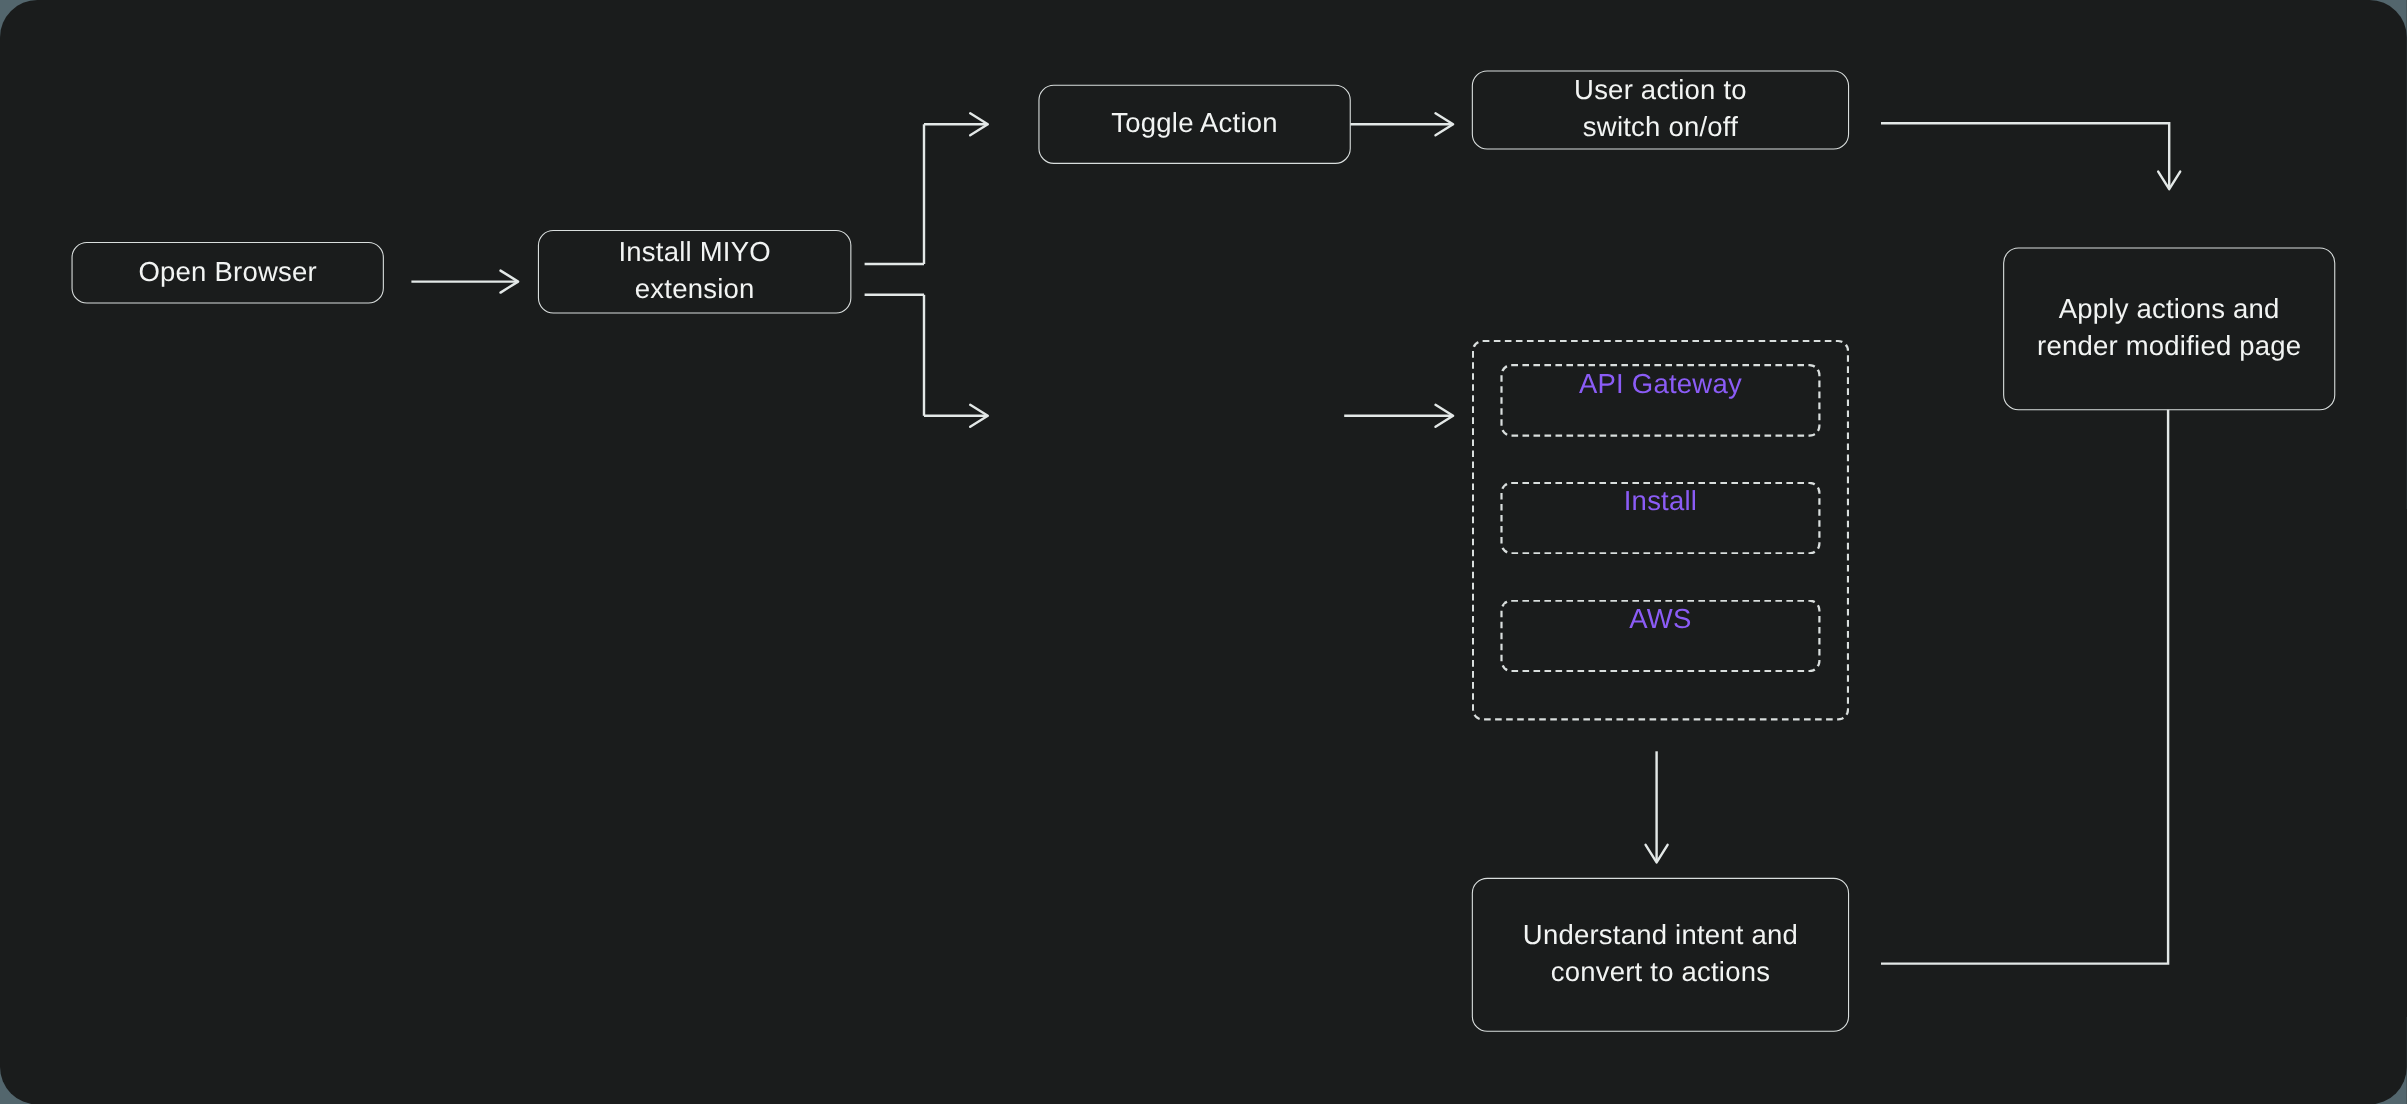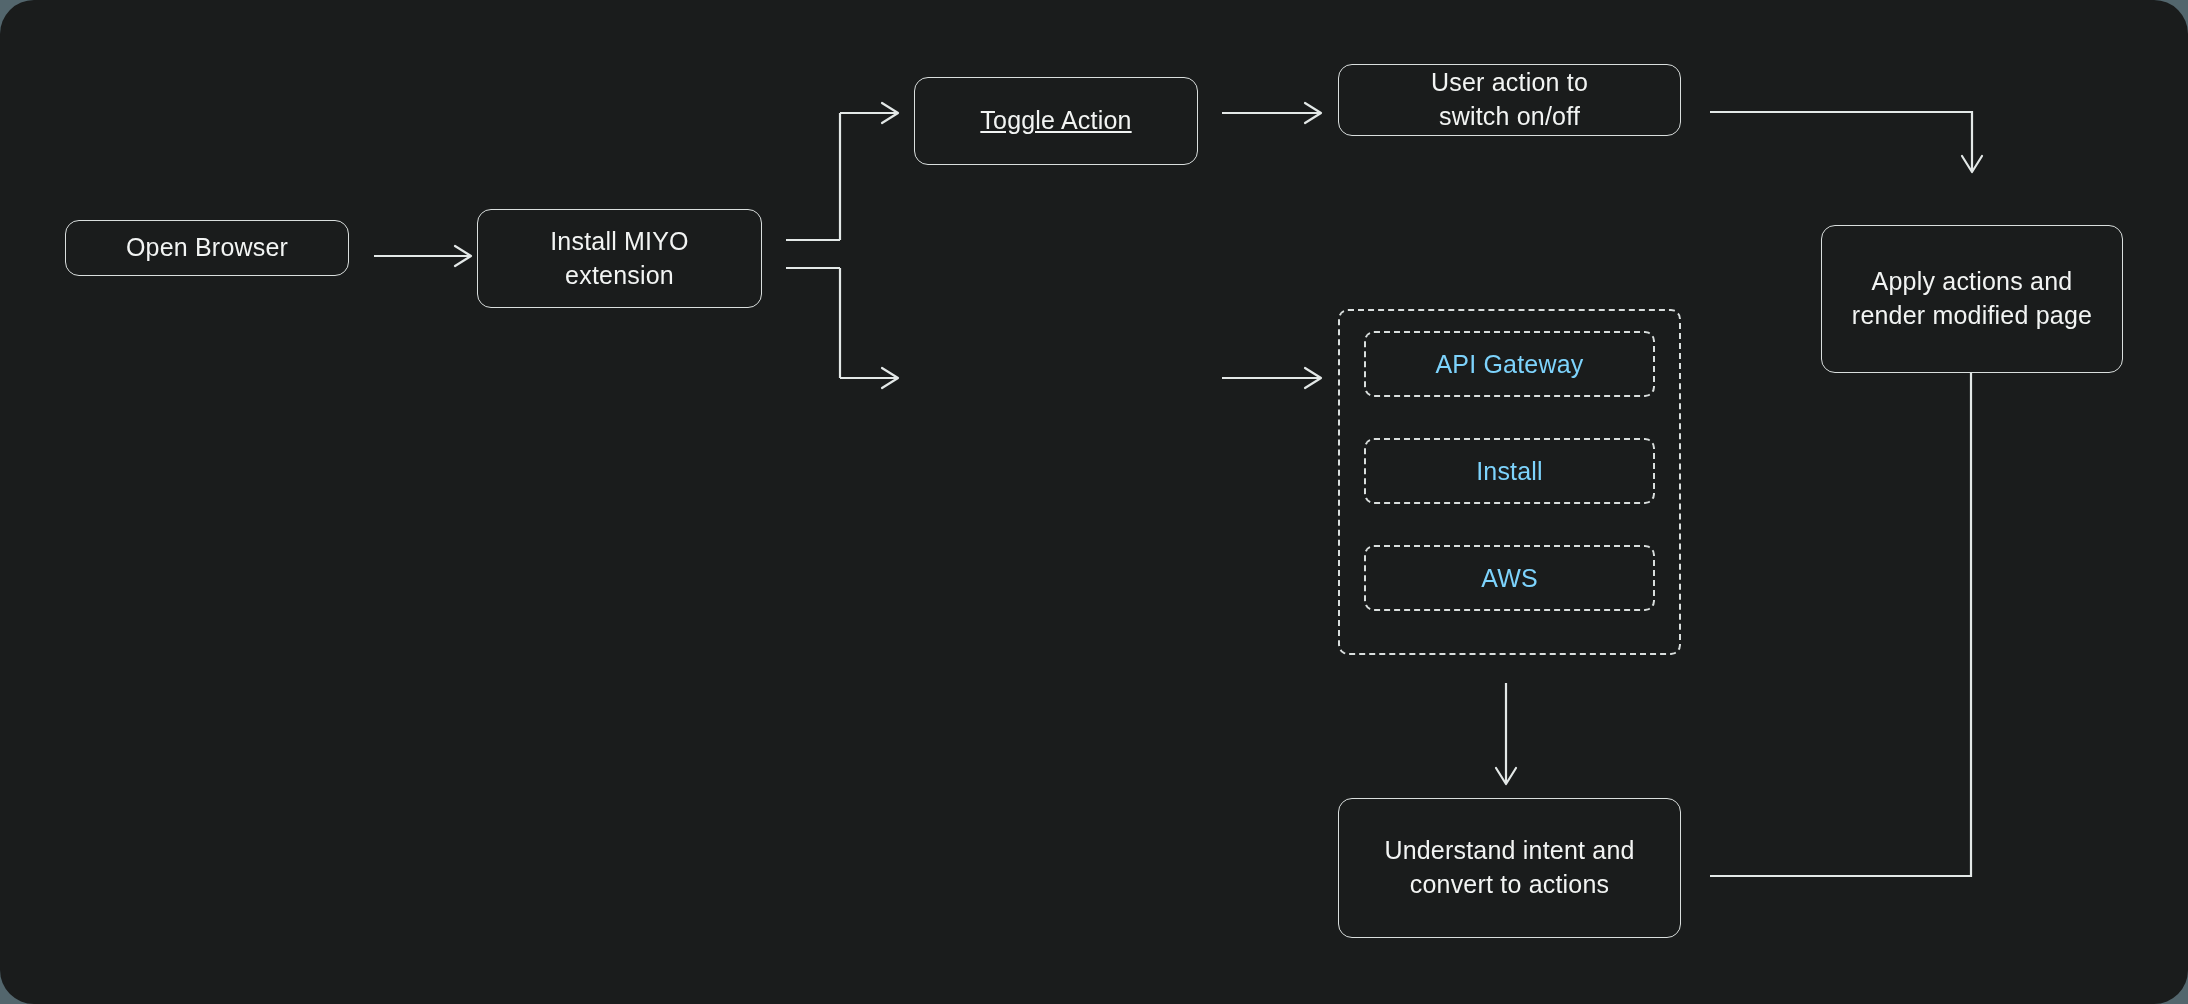--- a/index.html
+++ b/index.html
@@ -60,37 +60,37 @@
     position: absolute;
     background: transparent;
     border: 2px dashed #d9dedd;
     border-radius: 10px;
     z-index: 2;
   }
 
   .dashed-node {
     position: absolute;
     display: flex;
-    align-items: center;
+    align-items: flex-start;
     justify-content: center;
     text-align: center;
     background: transparent;
     border: 2px dashed #d9dedd;
     border-radius: 10px;
-    color: #7dd3fc;
+    color: #8b5cf6;
     font-size: 25px;
     line-height: 1.3;
     letter-spacing: 0.2px;
     z-index: 3;
   }
 
   
   #node-open-browser       { left: 65px;   top: 220px; width: 284px; height: 56px; }
-  #node-install-extension  { left: 477px;  top: 209px; width: 285px; height: 99px; }
-  #node-toggle-action      { left: 914px;  top: 77px;  width: 284px; height: 88px; text-decoration: underline; }
+  #node-install-extension  { left: 489px;  top: 209px; width: 285px; height: 76px; }
+  #node-toggle-action      { left: 944px;  top: 77px;  width: 284px; height: 72px; }
   #node-user-action        { left: 1338px; top: 64px;  width: 343px; height: 72px; }
   #node-nl-prompt          { left: 914px;  top: 328px; width: 284px; height: 99px; }
   #node-apply-actions      { left: 1821px; top: 185px; width: 302px; height: 148px; margin-top: 40px; }
   #node-understand-intent  { left: 1338px; top: 798px; width: 343px; height: 140px; }
 
   #group-aws               { left: 1338px; top: 309px; width: 343px; height: 346px; }
   #dashed-api-gateway      { left: 1364px; top: 331px; width: 291px; height: 66px; }
   #dashed-lambda           { left: 1364px; top: 438px; width: 291px; height: 66px; }
   #dashed-aws              { left: 1364px; top: 545px; width: 291px; height: 66px; }
 

